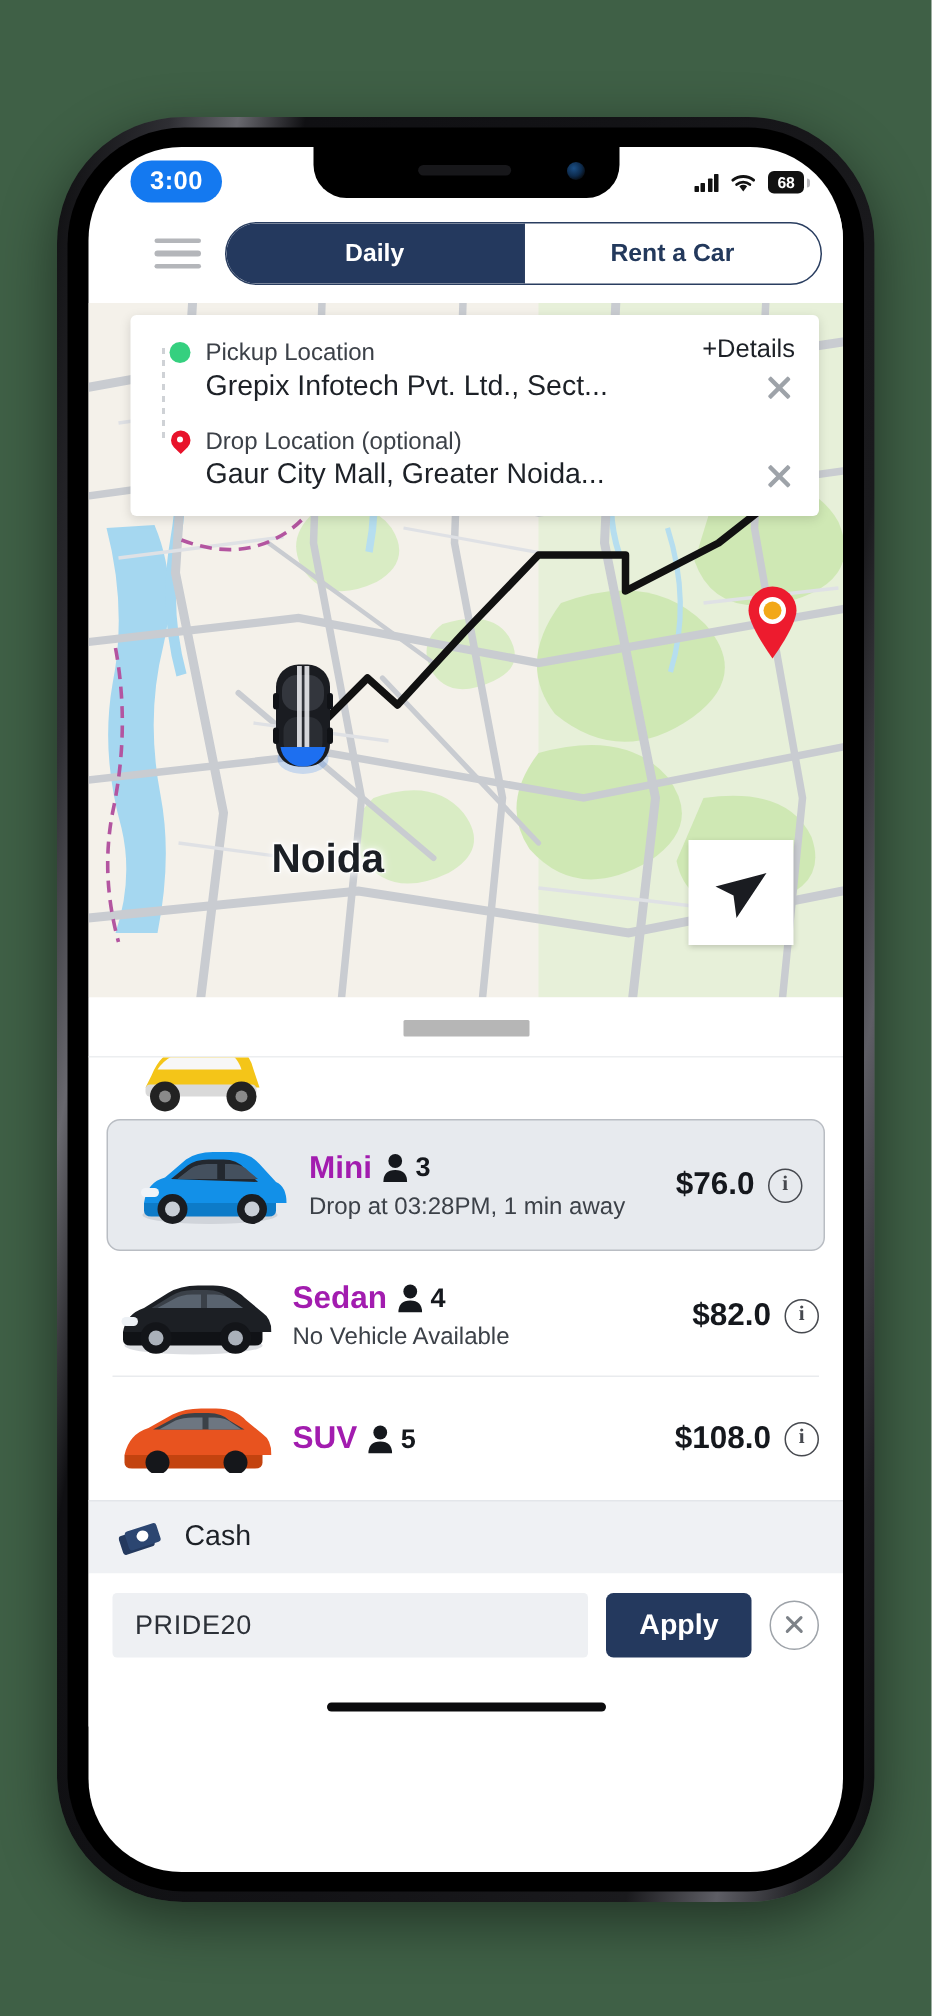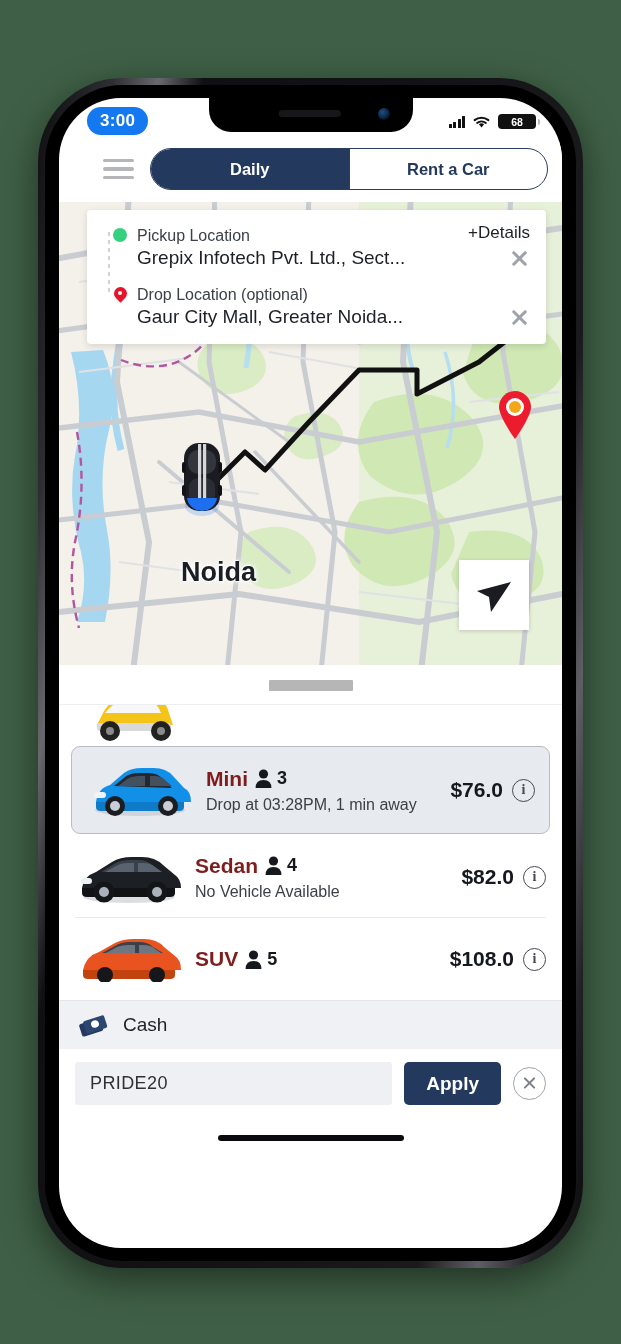--- a/index.html
+++ b/index.html
@@ -76,21 +76,21 @@
     background: #1479f0; color: #fff; font-size: 17px; font-weight: 600;
     padding: 4px 13px; border-radius: 14px; letter-spacing: .3px;
     margin-left: 6px; margin-top: 2px;
   }
   .status-right { display: flex; align-items: center; gap: 7px; margin-right: 4px; margin-top: 3px; }
   .sig { display: flex; align-items: flex-end; gap: 1.5px; height: 12px; }
   .sig i { display: block; width: 3px; background: #111; border-radius: .5px; }
   .sig i:nth-child(1){height:4px} .sig i:nth-child(2){height:6px}
   .sig i:nth-child(3){height:9px} .sig i:nth-child(4){height:12px}
   .batt {
-    position: relative; width: 38px; height: 15px; background: #111;
+    position: relative; width: 24px; height: 15px; background: #111;
     border-radius: 4px; color: #fff; font-size: 10.5px; font-weight: 700;
     display: flex; align-items: center; justify-content: center; letter-spacing: -.2px;
   }
   .batt::after {
     content: ""; position: absolute; right: -4px; top: 4.5px;
     width: 2.5px; height: 6px; background: #b9b9bd; border-radius: 0 2px 2px 0;
   }
 
   
   .topbar {
@@ -188,21 +188,21 @@
     background: #e7eaee; border: 1.5px solid #b9bdc3;
     border-radius: 9px; margin: 2px 12px; padding: 12px 14px;
   }
   .veh-row.divider::after {
     content: ""; position: absolute; left: 16px; right: 16px; bottom: 0;
     height: 1px; background: #e9ebee;
   }
   .veh-thumb { width: 108px; height: 62px; flex-shrink: 0; display: flex; align-items: center; justify-content: center; }
   .veh-info { flex: 1; min-width: 0; padding-left: 6px; }
   .veh-title-line { display: flex; align-items: center; gap: 7px; }
-  .veh-name { font-size: 21px; font-weight: 700; color: #7f1d1d; }
+  .veh-name { font-size: 21px; font-weight: 700; color: #a21caf; }
   .pax { display: flex; align-items: center; gap: 5px; }
   .pax-count { font-size: 18px; font-weight: 700; color: #15181d; }
   .veh-sub { font-size: 16px; color: #3c4148; margin-top: 5px; }
   .veh-price-col { display: flex; align-items: center; gap: 9px; flex-shrink: 0; }
   .veh-price { font-size: 21px; font-weight: 700; color: #15181d; }
   .info-i {
     width: 23px; height: 23px; border-radius: 50%; border: 1.6px solid #46494f;
     display: flex; align-items: center; justify-content: center;
     font-size: 14px; font-weight: 700; color: #46494f;
     font-family: "Liberation Serif", serif; cursor: pointer;

